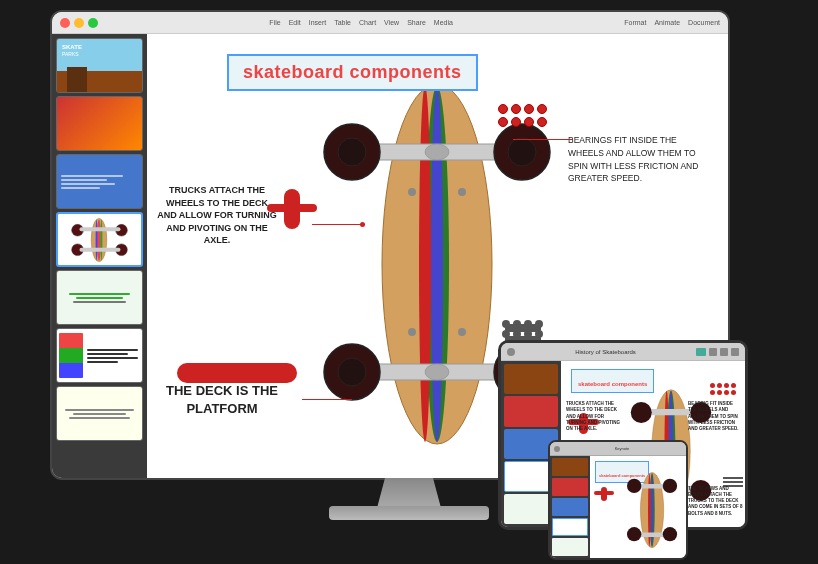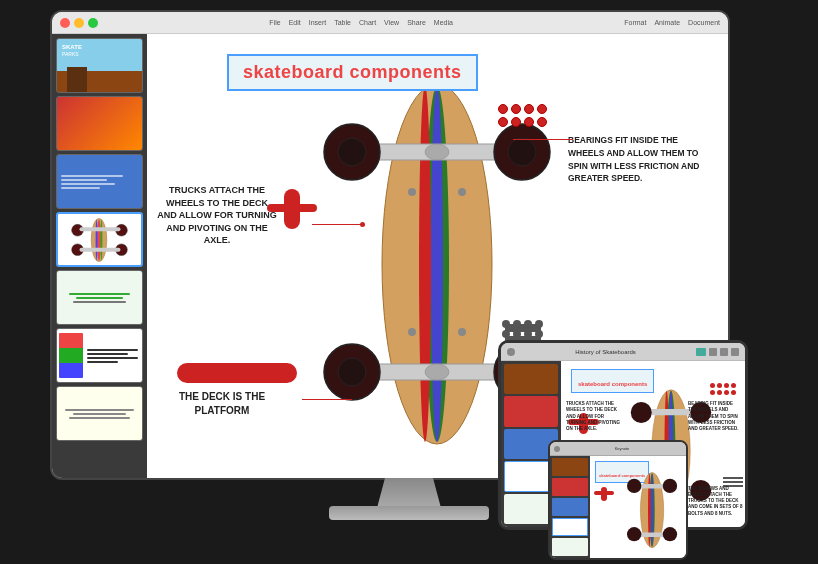--- a/index.html
+++ b/index.html
@@ -163,21 +163,21 @@
       height: 40px;
     }
 
     
     .annotation-bearings {
       position: absolute;
       right: 20px;
       top: 100px;
       width: 140px;
       font-size: 8.5px;
-      font-weight: bold;
+      font-weight: normal;
       color: #222;
       line-height: 1.5;
     }
 
     .bearings-dots {
       position: absolute;
       right: 170px;
       top: 70px;
       display: flex;
       gap: 3px;
@@ -209,21 +209,21 @@
       right: 185px;
       bottom: 120px;
     }
 
     
     .annotation-deck {
       position: absolute;
       left: 10px;
       bottom: 60px;
       width: 130px;
-      font-size: 10px;
+      font-size: 13px;
       font-weight: bold;
       color: #222;
       line-height: 1.4;
       text-align: center;
     }
 
     .deck-icon {
       position: absolute;
       left: 30px;
       bottom: 95px;

